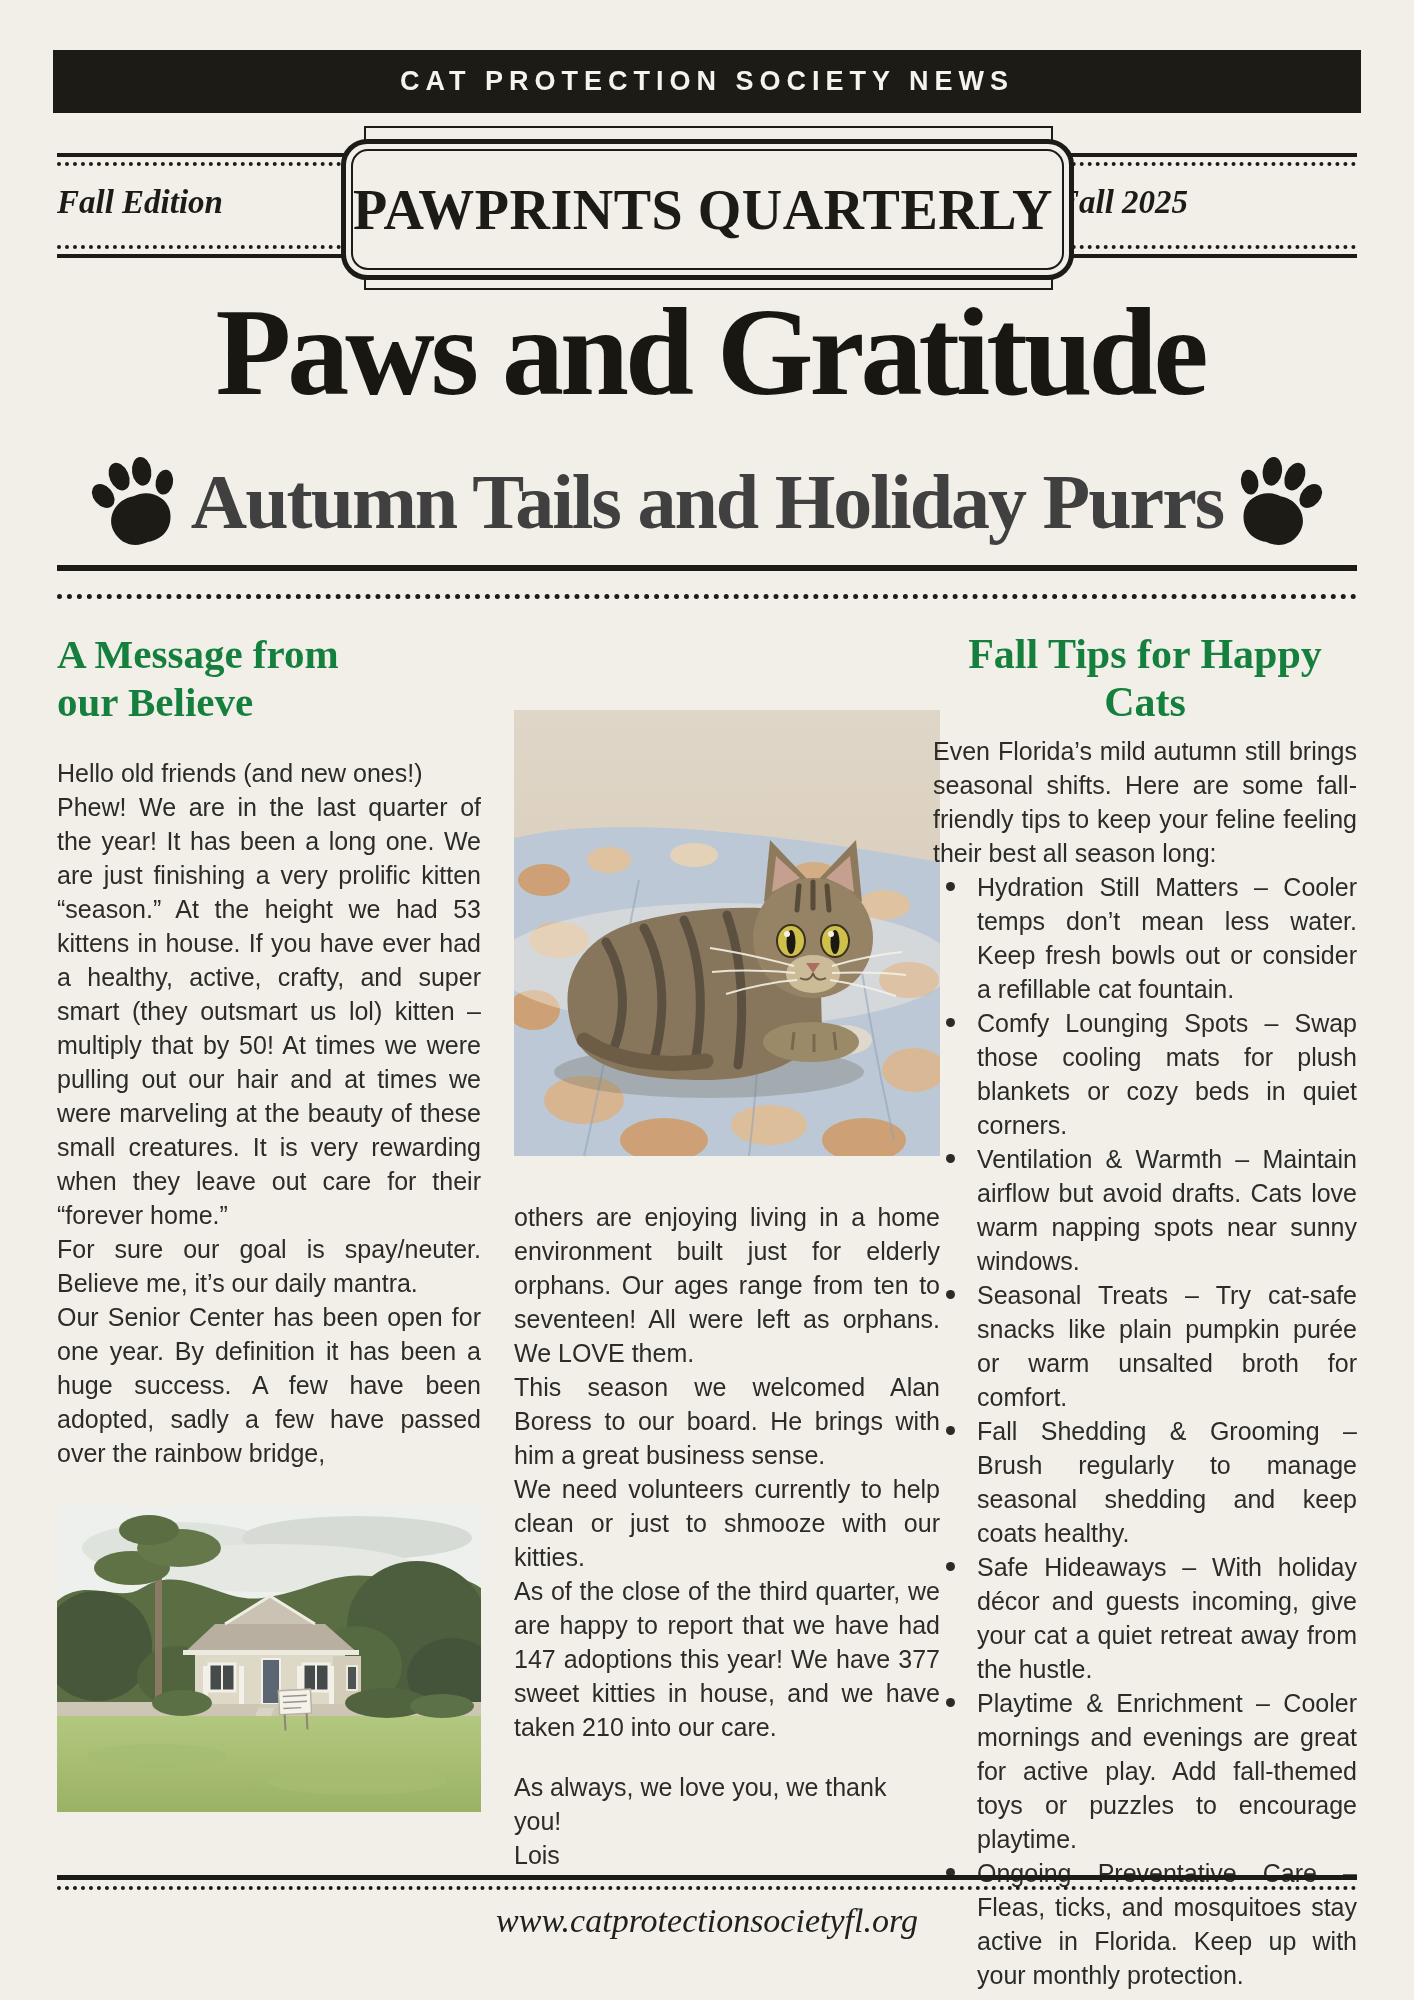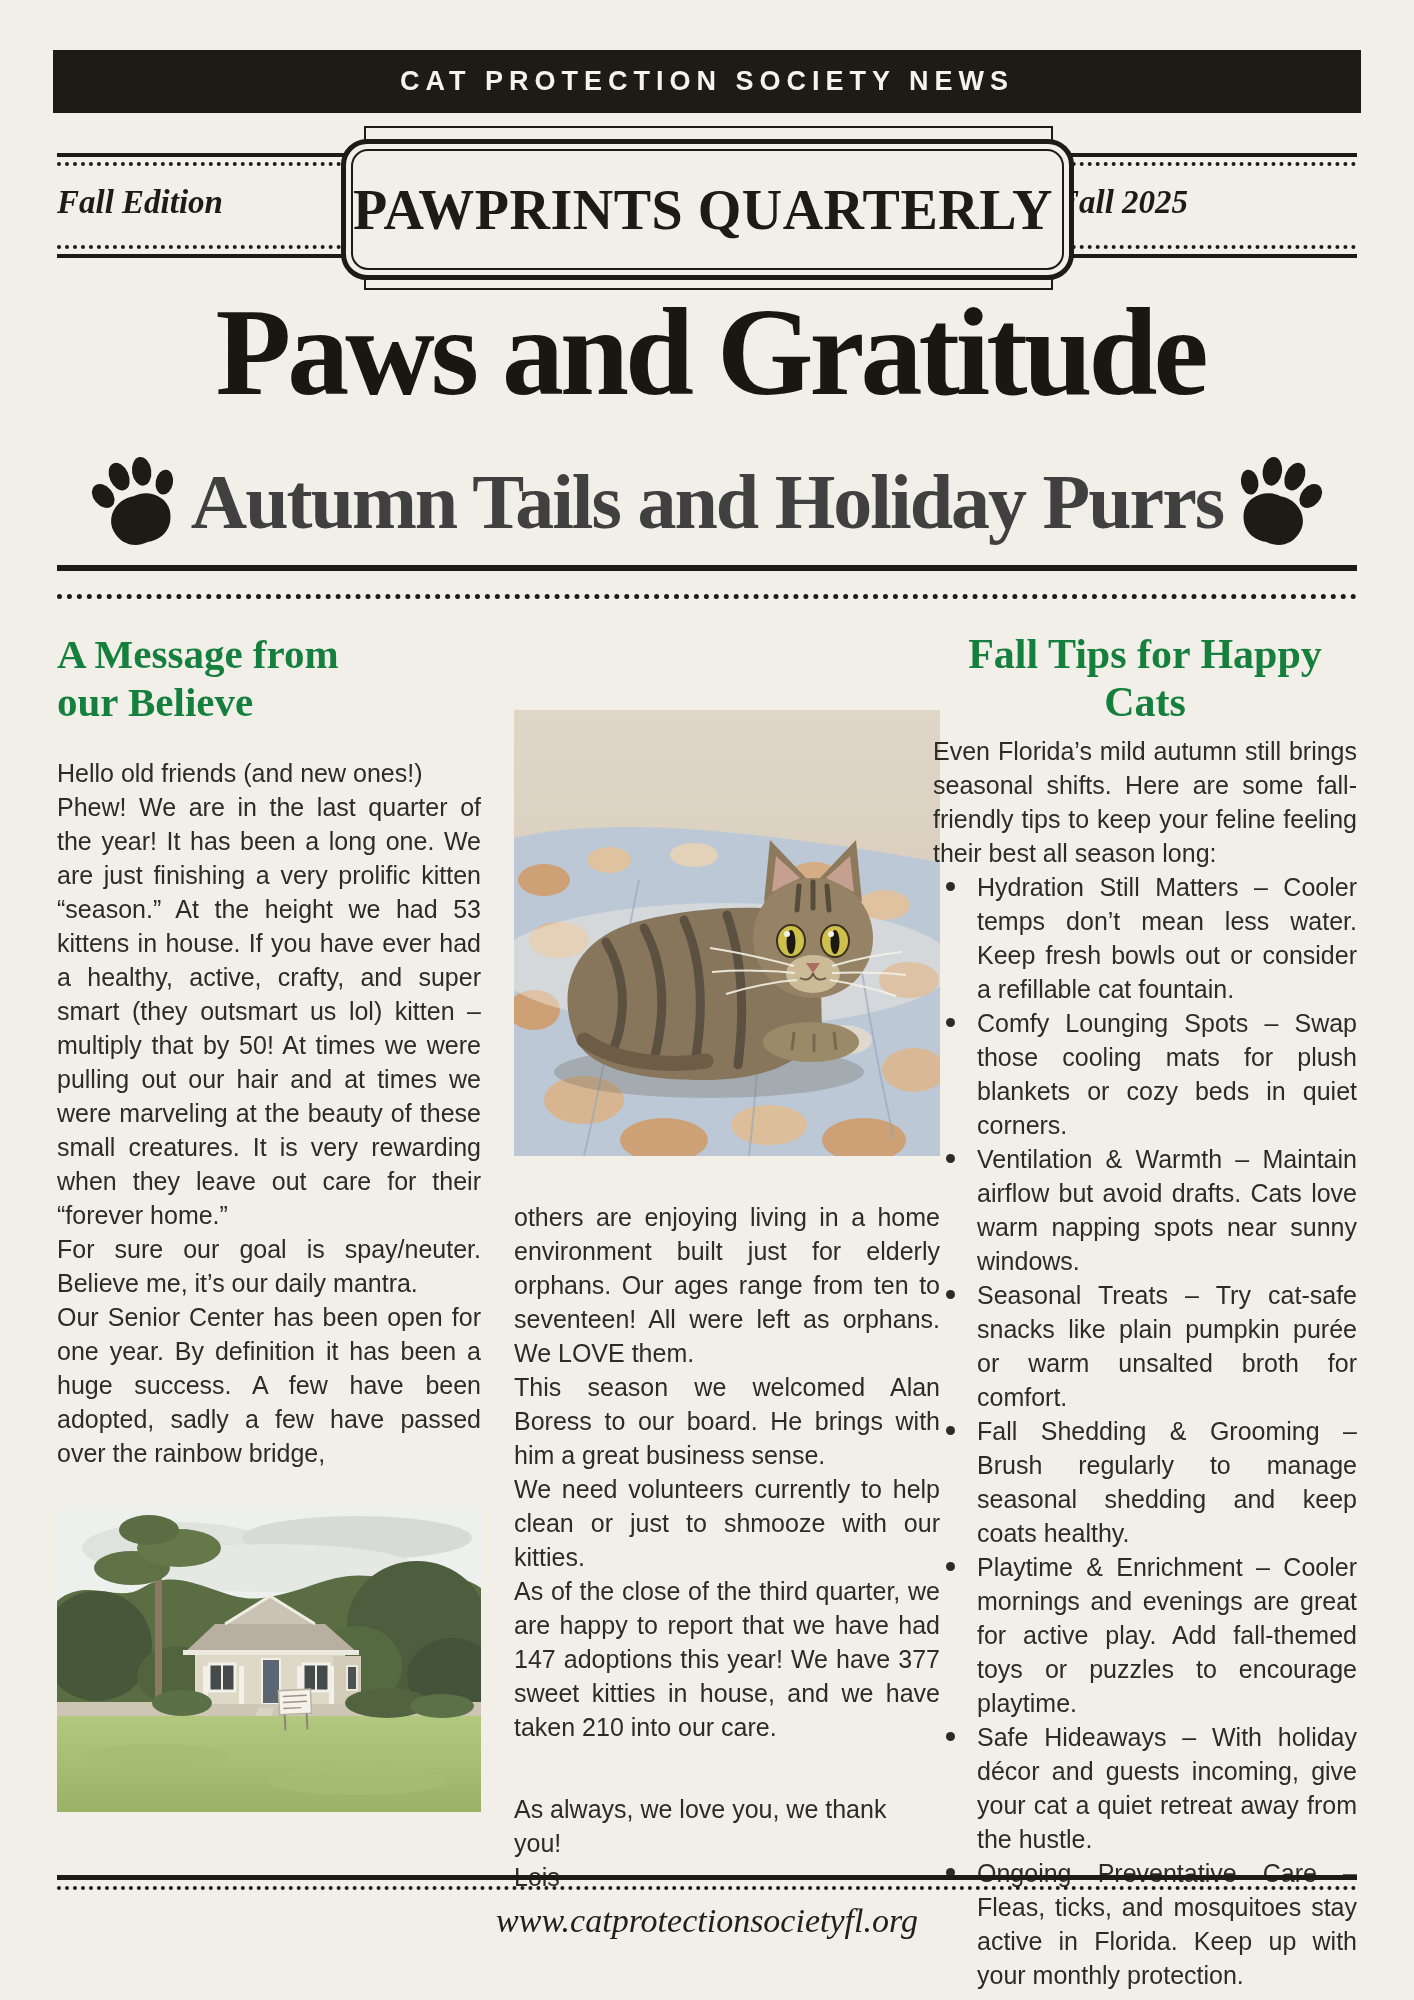--- a/index.html
+++ b/index.html
@@ -61,21 +61,21 @@
   .col-left{left:57px;width:424px;}
   .col-mid{left:514px;width:426px;}
   .col-right{left:933px;width:424px;}
   .col-heading{font-family:"Liberation Serif",serif;font-weight:700;font-size:41px;
                line-height:48px;color:#15803d;margin:0 0 30px 0;}
   .col-heading span{display:block;}
   .col-heading.center{text-align:center;font-size:42px;margin:0 0 8px 0;}
   .para{margin:0;text-align:justify;}
   .plain{margin:0;text-align:left;}
   .intro{margin:0;text-align:justify;}
-  .signoff{margin-top:48px;}
+  .signoff{margin-top:26px;}
 
   .tips-list{list-style:none;margin:0;padding:0;}
   .tip{position:relative;padding-left:44px;margin:0;text-align:justify;}
   .tip::before{content:"";position:absolute;left:13px;top:12px;width:9px;height:9px;
                border-radius:50%;background:var(--body);}
 
   
   .photo{display:block;margin:0;overflow:hidden;}
   .photo svg{display:block;width:100%;height:100%;}
   .photo-cat{width:426px;height:446px;margin-top:80px;margin-bottom:44px;}
@@ -307,22 +307,22 @@
 
   <section class="col col-right">
     <h2 class="col-heading center">Fall Tips for Happy Cats</h2>
     <p class="intro">Even Florida’s mild autumn still brings seasonal shifts. Here are some fall-friendly tips to keep your feline feeling their best all season long:</p>
     <ul class="tips-list">
         <li class="tip">Hydration Still Matters – Cooler temps don’t mean less water. Keep fresh bowls out or consider a refillable cat fountain.</li>
         <li class="tip">Comfy Lounging Spots – Swap those cooling mats for plush blankets or cozy beds in quiet corners.</li>
         <li class="tip">Ventilation &amp; Warmth – Maintain airflow but avoid drafts. Cats love warm napping spots near sunny windows.</li>
         <li class="tip">Seasonal Treats – Try cat-safe snacks like plain pumpkin purée or warm unsalted broth for comfort.</li>
         <li class="tip">Fall Shedding &amp; Grooming – Brush regularly to manage seasonal shedding and keep coats healthy.</li>
+        <li class="tip">Safe Hideaways – With holiday décor and guests incoming, give your cat a quiet retreat away from the hustle.</li>
         <li class="tip">Playtime &amp; Enrichment – Cooler mornings and evenings are great for active play. Add fall-themed toys or puzzles to encourage playtime.</li>
-        <li class="tip">Safe Hideaways – With holiday décor and guests incoming, give your cat a quiet retreat away from the hustle.</li>
         <li class="tip">Ongoing Preventative Care – Fleas, ticks, and mosquitoes stay active in Florida. Keep up with your monthly protection.</li>
       </ul>
   </section>
 
   <div class="rule rule-foot"></div>
   <div class="dots dots-foot"></div>
   <div class="footer-url">www.catprotectionsocietyfl.org</div>
 
 </div>
 

